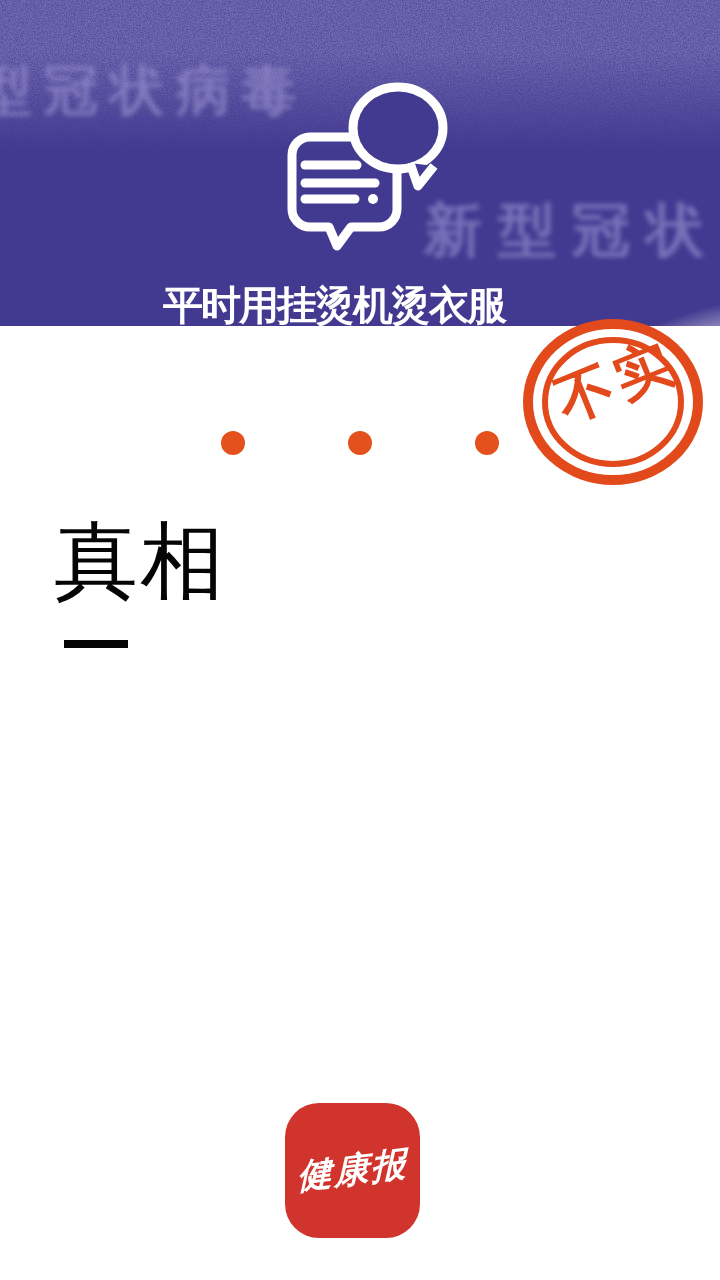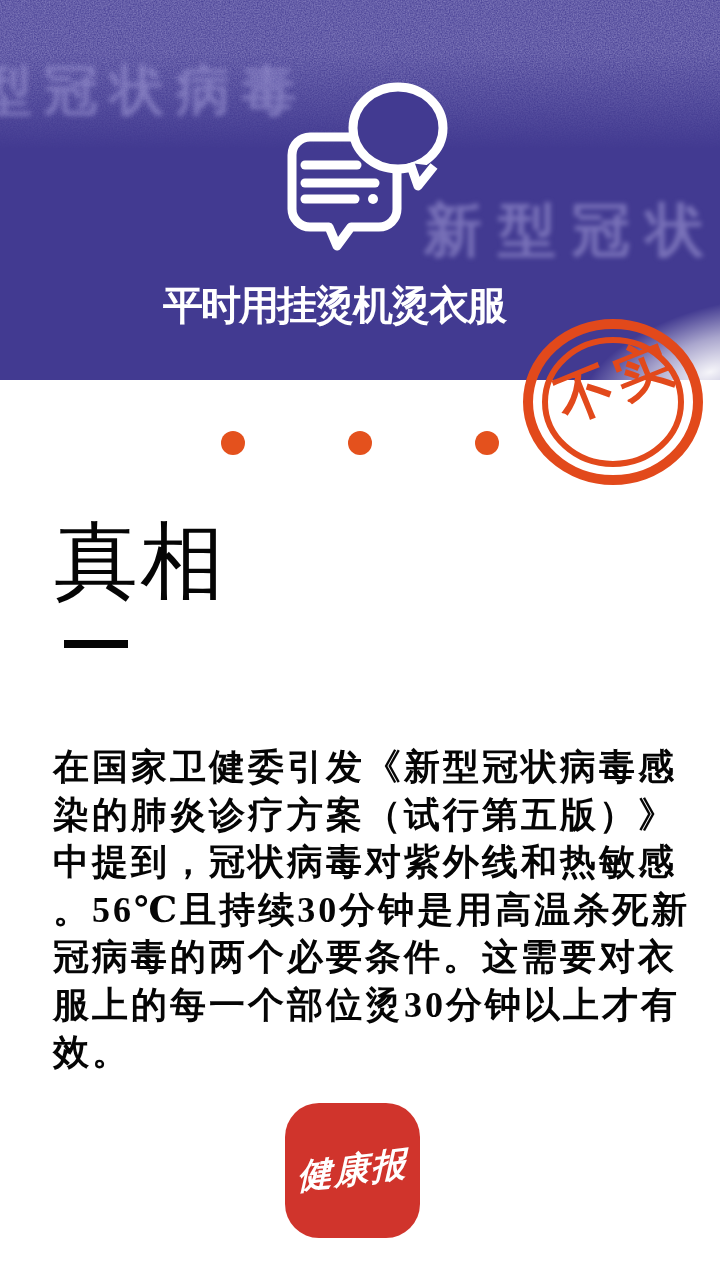--- a/index.html
+++ b/index.html
@@ -3,21 +3,21 @@
 <meta charset="utf-8">
 <style>
   html,body{margin:0;padding:0;background:#e8e8e8;}
   .page{
     position:relative;width:720px;height:1280px;margin:0 auto;
     background:#ffffff;overflow:hidden;
     font-family:"Liberation Serif","DejaVu Serif",serif;
   }
   
   .header{
-    position:absolute;left:0;top:0;width:720px;height:380px;
+    position:absolute;left:0;top:0;width:720px;height:326px;
     background:#423a91;overflow:hidden;
   }
   .noise{
     position:absolute;left:0;top:0;width:720px;height:150px;
     -webkit-mask-image:linear-gradient(to bottom,#000 35%,transparent 100%);
             mask-image:linear-gradient(to bottom,#000 35%,transparent 100%);
   }
   .watermark{
     position:absolute;color:rgba(158,152,212,0.60);
     font-family:"Liberation Sans","DejaVu Sans",sans-serif;
@@ -128,27 +128,18 @@
 
   <div class="dots">
     <span class="dot dot-1"></span>
     <span class="dot dot-2"></span>
     <span class="dot dot-3"></span>
   </div>
 
   <div class="truth-heading">真相</div>
   <div class="truth-underline"></div>
 
-  <div class="truth-body">
-    <div class="line">在国家卫健委引发《新型冠状病毒感</div>
-    <div class="line">染的肺炎诊疗方案（试行第五版）》</div>
-    <div class="line">中提到，冠状病毒对紫外线和热敏感</div>
-    <div class="line">。56℃且持续30分钟是用高温杀死新</div>
-    <div class="line">冠病毒的两个必要条件。这需要对衣</div>
-    <div class="line">服上的每一个部位烫30分钟以上才有</div>
-    <div class="line">效。</div>
-  </div>
 
   <div class="app-logo">
     <span class="logo-text">健康报</span>
   </div>
 
 </div>
 
 </body></html>

